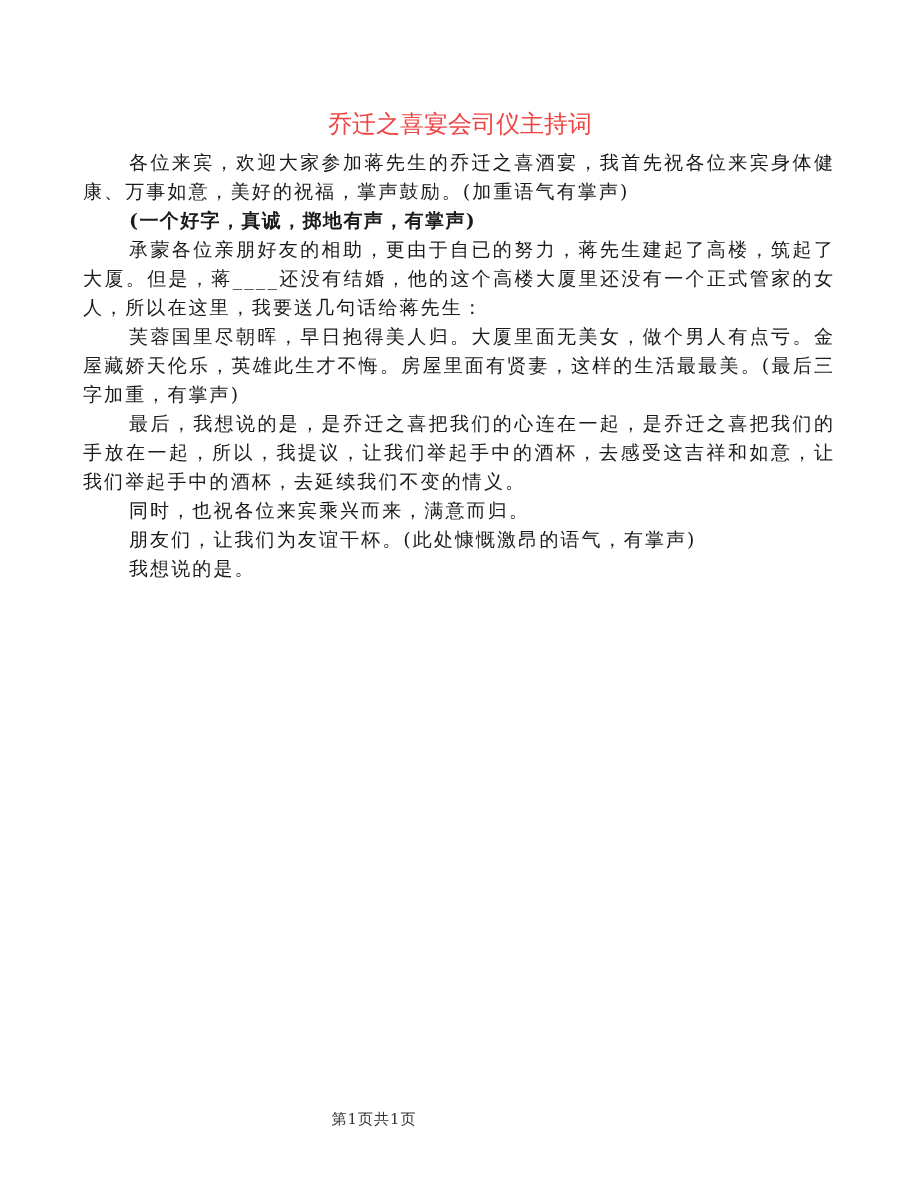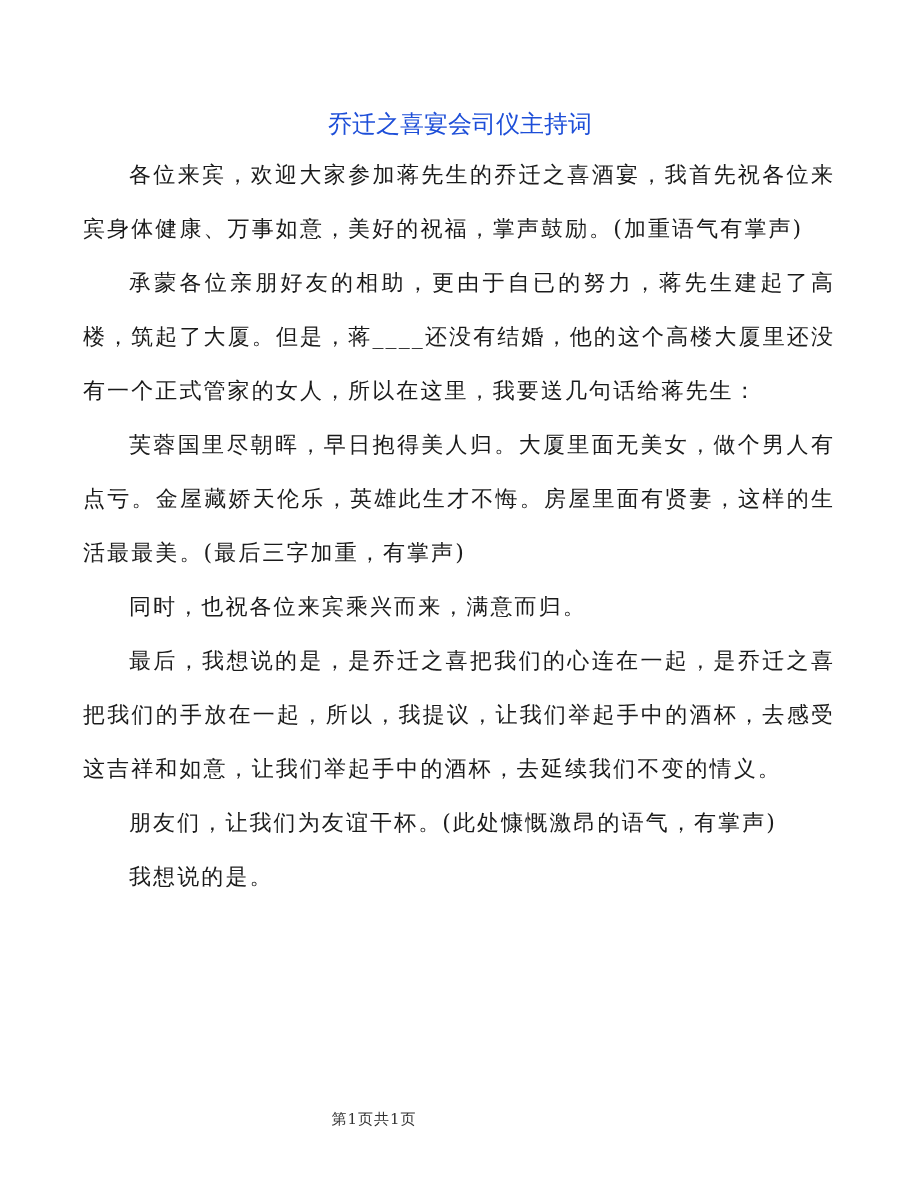--- a/index.html
+++ b/index.html
@@ -1,37 +1,38 @@
 <!DOCTYPE html>
 <html><head>
 <meta charset="utf-8">
 <style>
   html, body { margin: 0; padding: 0; background: #ffffff; }
   body { width: 920px; height: 1191px; position: relative; overflow: hidden;
          font-family: "DejaVu Serif", "Liberation Serif", serif; color: #1a1a1a; }
   .page { position: absolute; left: 0; top: 0; width: 920px; height: 1191px; }
   .title { position: absolute; top: 108px; left: 0; width: 920px; text-align: center;
-           font-size: 24px; line-height: 32px; color: #1d4ed8; letter-spacing: 0px; }
+           font-size: 24px; line-height: 32px; color: #ef4444; letter-spacing: 0px; }
   .body { position: absolute; left: 83px; top: 148px; width: 752px;
-          font-size: 22px; line-height: 54px; letter-spacing: 2.1px; }
+          font-size: 19px; line-height: 29px; letter-spacing: 2.1px; }
   .para { margin: 0; text-indent: 46px; text-align: justify; }
   .para.bold { font-weight: bold; letter-spacing: 1.4px; }
   .footer { position: absolute; top: 1110px; left: 0; width: 748px; text-align: center;
             font-size: 15px; color: #333; letter-spacing: 1px; }
 </style>
 </head>
 <body>
 
 <div class="page">
   <div class="title">乔迁之喜宴会司仪主持词</div>
 
   <div class="body">
     <p class="para">各位来宾，欢迎大家参加蒋先生的乔迁之喜酒宴，我首先祝各位来宾身体健康、万事如意，美好的祝福，掌声鼓励。(加重语气有掌声)</p>
+    <p class="para bold">(一个好字，真诚，掷地有声，有掌声)</p>
     <p class="para">承蒙各位亲朋好友的相助，更由于自已的努力，蒋先生建起了高楼，筑起了大厦。但是，蒋____还没有结婚，他的这个高楼大厦里还没有一个正式管家的女人，所以在这里，我要送几句话给蒋先生：</p>
     <p class="para">芙蓉国里尽朝晖，早日抱得美人归。大厦里面无美女，做个男人有点亏。金屋藏娇天伦乐，英雄此生才不悔。房屋里面有贤妻，这样的生活最最美。(最后三字加重，有掌声)</p>
+    <p class="para">最后，我想说的是，是乔迁之喜把我们的心连在一起，是乔迁之喜把我们的手放在一起，所以，我提议，让我们举起手中的酒杯，去感受这吉祥和如意，让我们举起手中的酒杯，去延续我们不变的情义。</p>
     <p class="para">同时，也祝各位来宾乘兴而来，满意而归。</p>
-    <p class="para">最后，我想说的是，是乔迁之喜把我们的心连在一起，是乔迁之喜把我们的手放在一起，所以，我提议，让我们举起手中的酒杯，去感受这吉祥和如意，让我们举起手中的酒杯，去延续我们不变的情义。</p>
     <p class="para">朋友们，让我们为友谊干杯。(此处慷慨激昂的语气，有掌声)</p>
     <p class="para">我想说的是。</p>
   </div>
 
   <div class="footer">第1页共1页</div>
 </div>
 
 </body></html>

